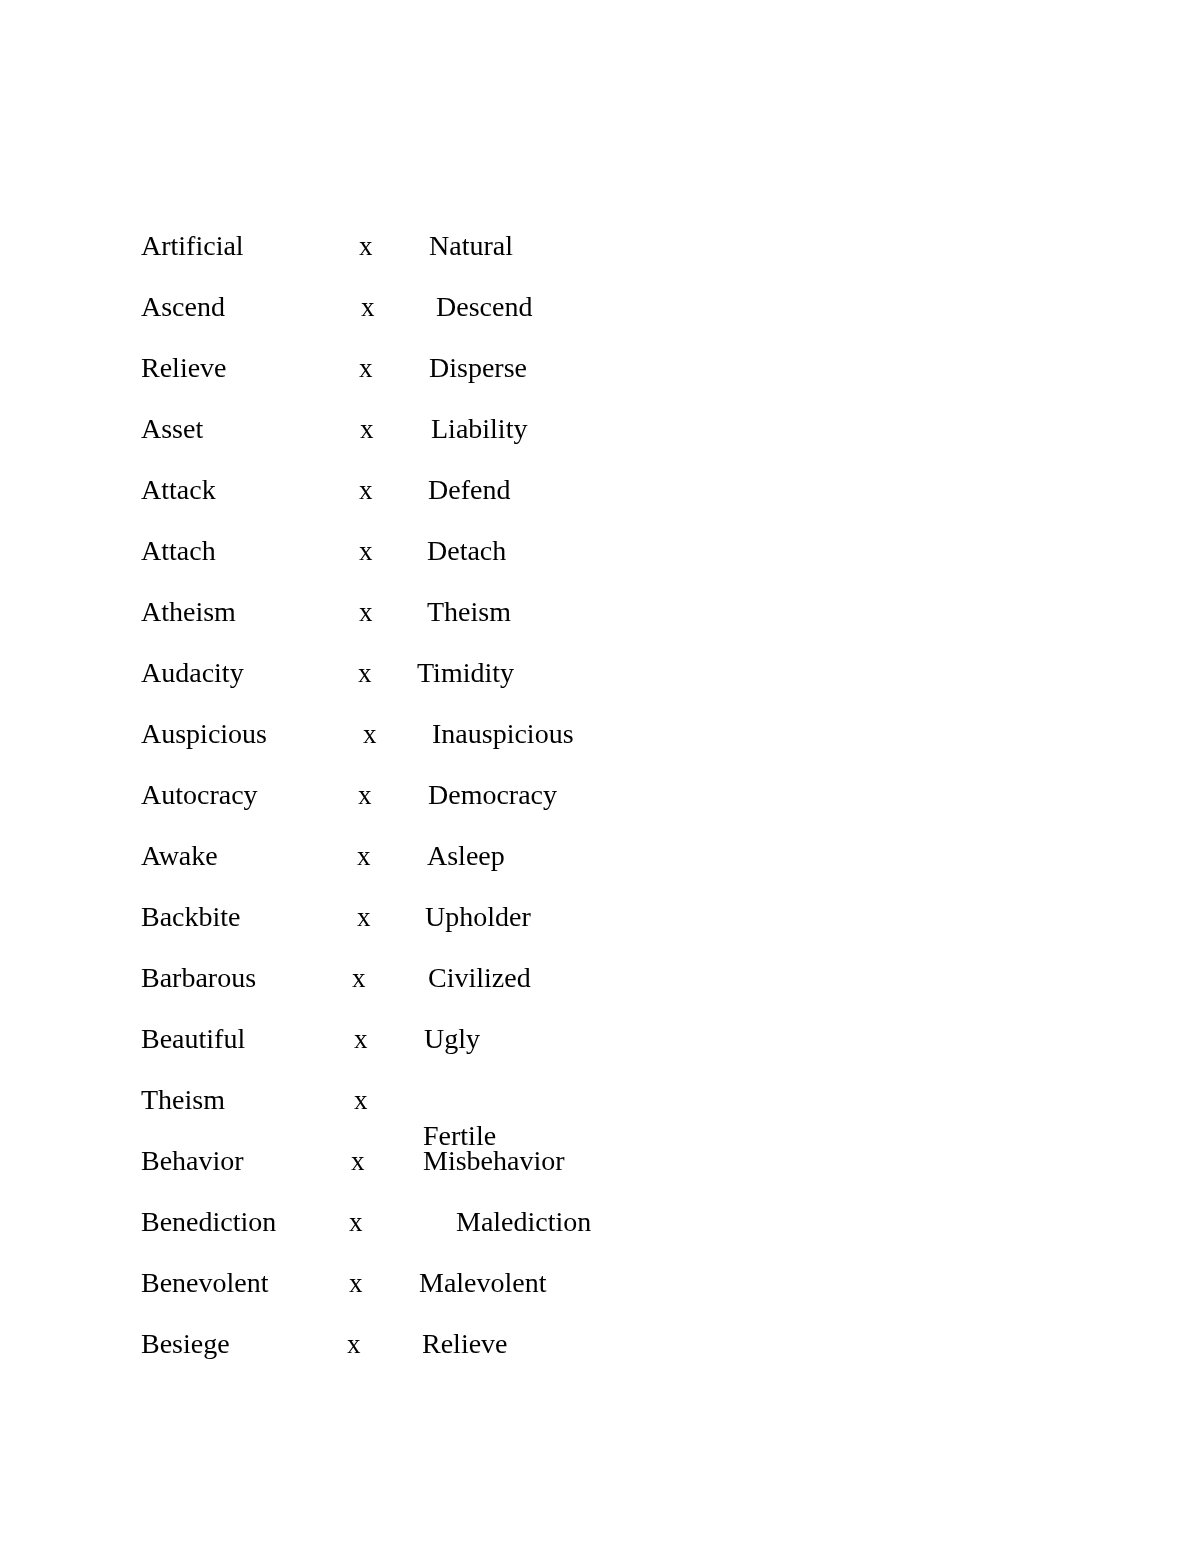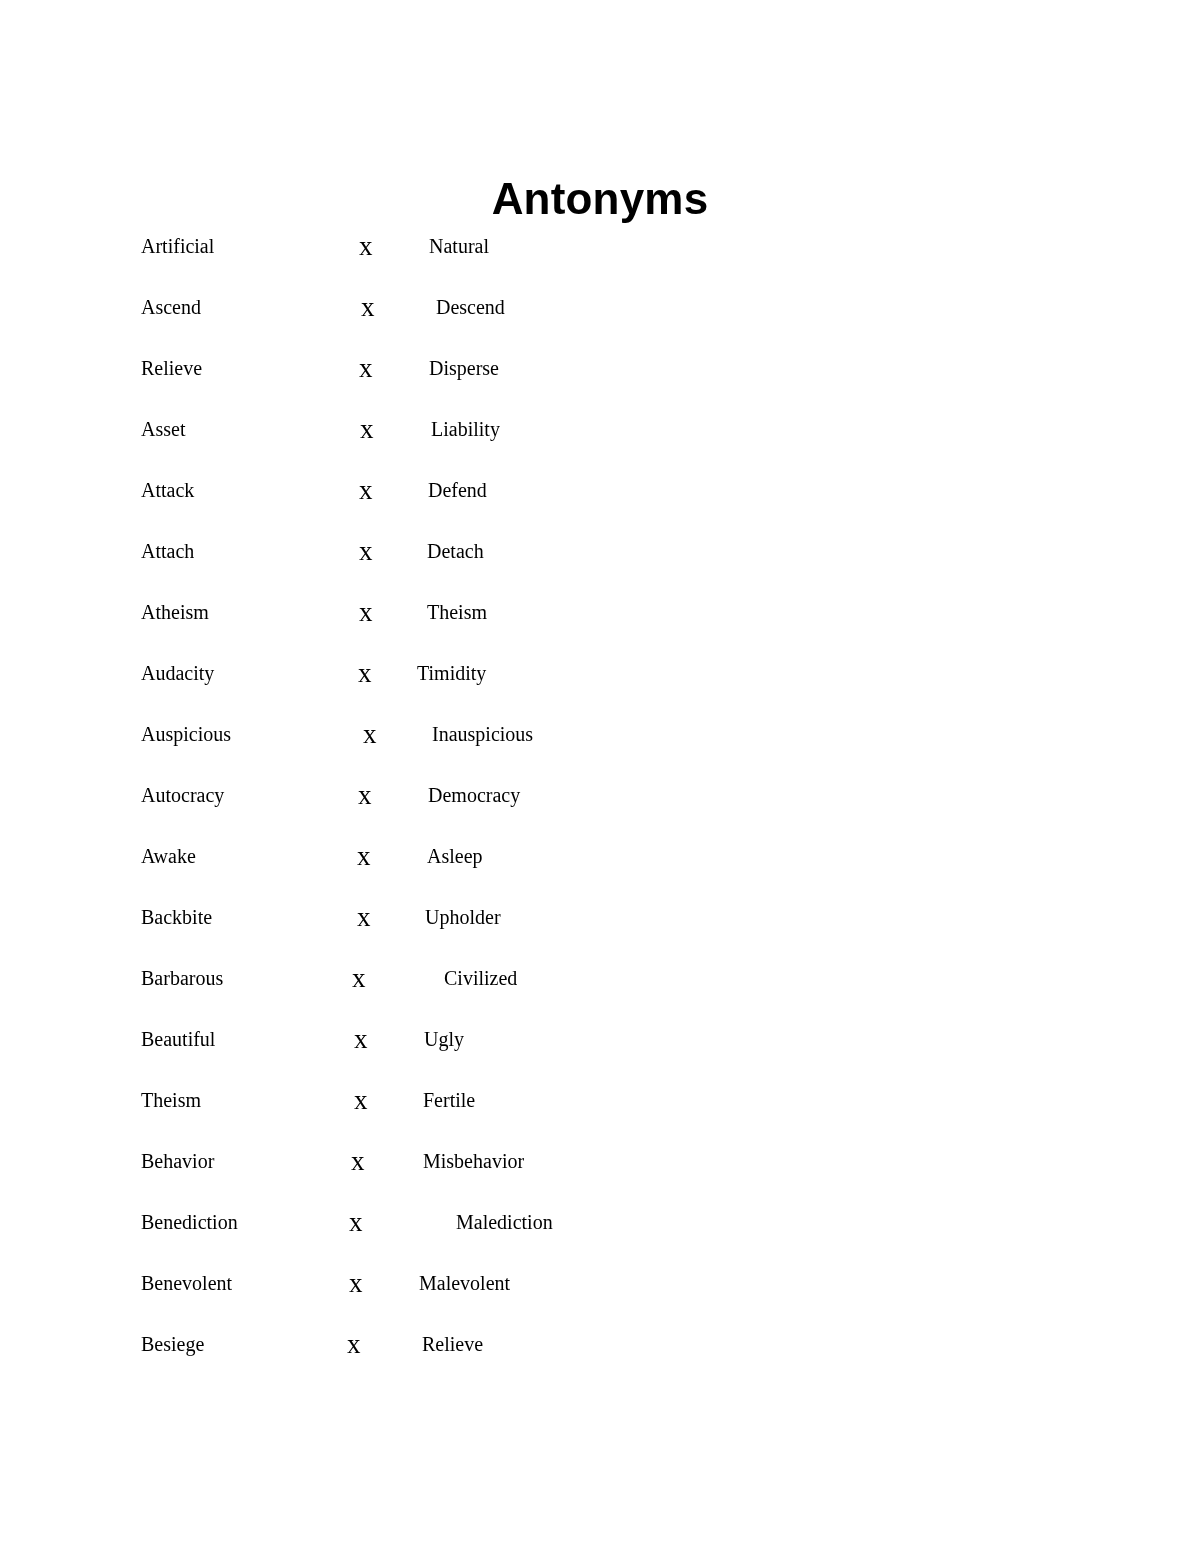--- a/index.html
+++ b/index.html
@@ -40,38 +40,37 @@
   .antonym-row {
     position: relative;
     height: 61px;
     width: 1200px;
   }
   .word-term,
   .row-separator,
   .word-opposite {
     position: absolute;
     top: 0;
-    font-size: 20px;
+    font-size: 28px;
     line-height: 40px;
     white-space: nowrap;
     color: #000000;
   }
   .word-term {
     left: 141px;
   }
   .row-separator {
     font-size: 27px;
   }
 </style>
 </head>
 <body>
 
 <div class="page">
 
-  <h1 class="doc-title">Antonyms</h1>
 
   <div class="antonym-list">
       <div class="antonym-row">
         <span class="word-term">Artificial</span>
         <span class="row-separator" style="left: 359px;">x</span>
         <span class="word-opposite" style="left: 429px;">Natural</span>
       </div>
       <div class="antonym-row">
         <span class="word-term">Ascend</span>
         <span class="row-separator" style="left: 361px;">x</span>
@@ -123,31 +122,31 @@
         <span class="word-opposite" style="left: 427px;">Asleep</span>
       </div>
       <div class="antonym-row">
         <span class="word-term">Backbite</span>
         <span class="row-separator" style="left: 357px;">x</span>
         <span class="word-opposite" style="left: 425px;">Upholder</span>
       </div>
       <div class="antonym-row">
         <span class="word-term">Barbarous</span>
         <span class="row-separator" style="left: 352px;">x</span>
-        <span class="word-opposite" style="left: 444px;">Civilized</span>
+        <span class="word-opposite" style="left: 428px;">Civilized</span>
       </div>
       <div class="antonym-row">
         <span class="word-term">Beautiful</span>
         <span class="row-separator" style="left: 354px;">x</span>
         <span class="word-opposite" style="left: 424px;">Ugly</span>
       </div>
       <div class="antonym-row">
         <span class="word-term">Theism</span>
         <span class="row-separator" style="left: 354px;">x</span>
-        <span class="word-opposite" style="left: 423px;">Fertile</span>
+        <span class="word-opposite" style="left: 423px; margin-top: 36px;">Fertile</span>
       </div>
       <div class="antonym-row">
         <span class="word-term">Behavior</span>
         <span class="row-separator" style="left: 351px;">x</span>
         <span class="word-opposite" style="left: 423px;">Misbehavior</span>
       </div>
       <div class="antonym-row">
         <span class="word-term">Benediction</span>
         <span class="row-separator" style="left: 349px;">x</span>
         <span class="word-opposite" style="left: 420px; margin-left: 36px;">Malediction</span>

